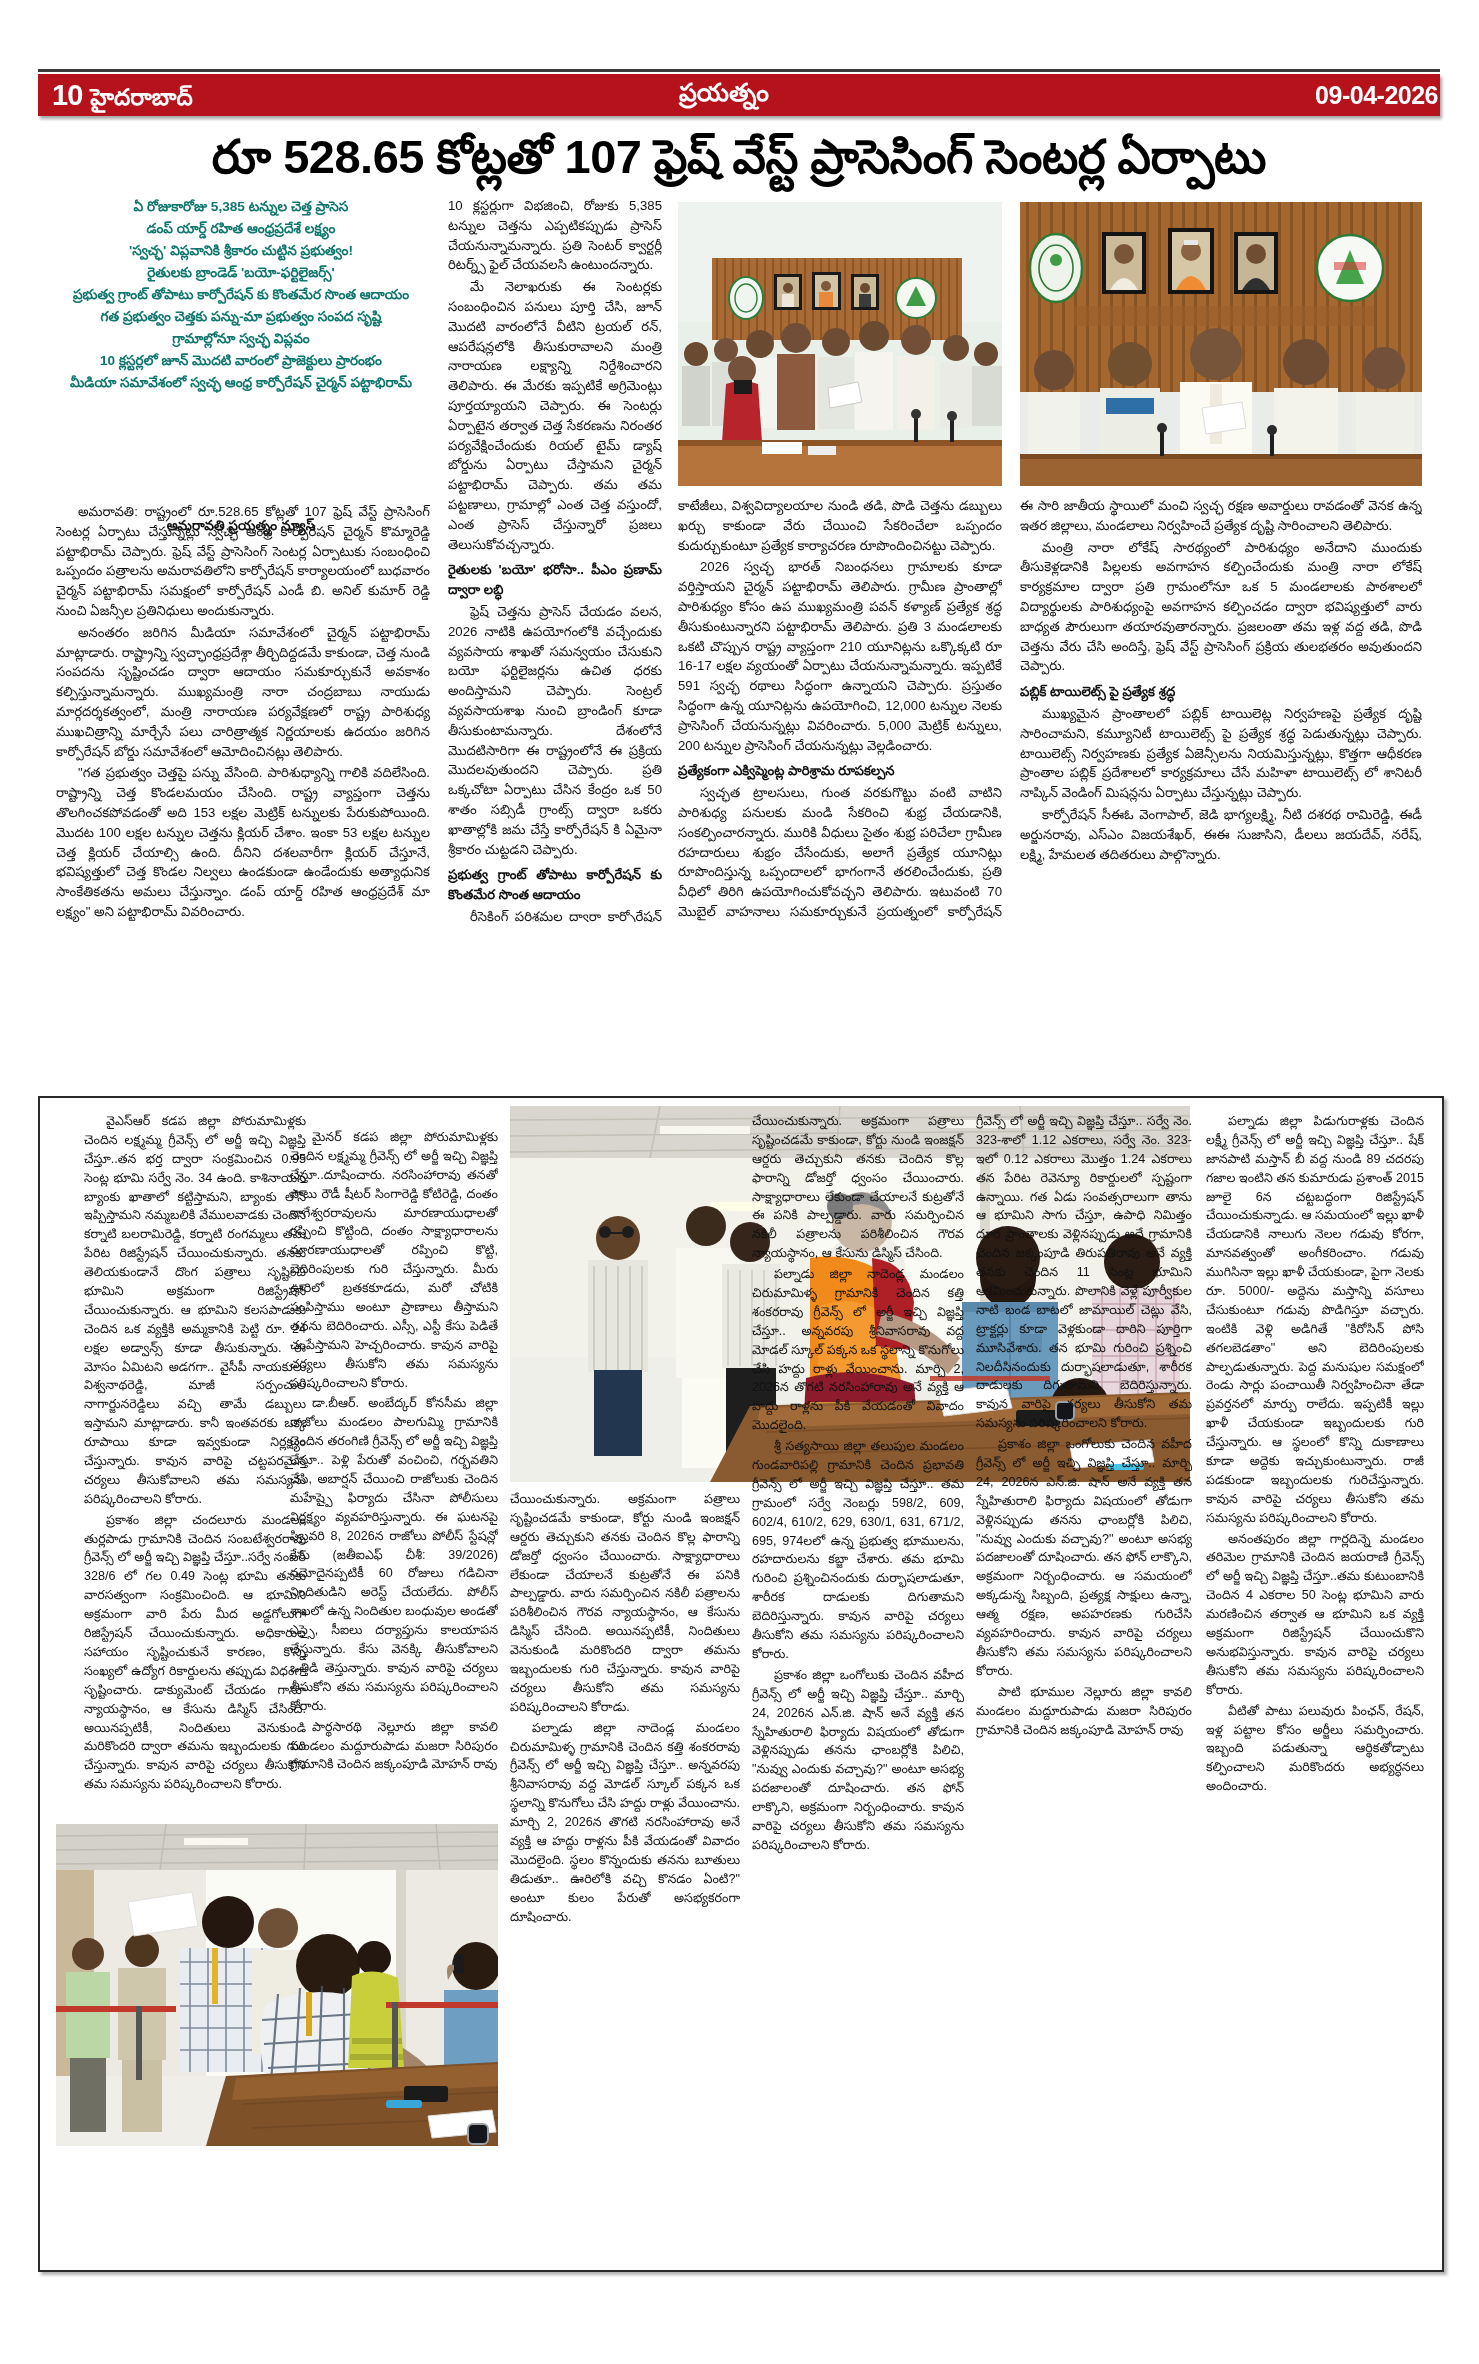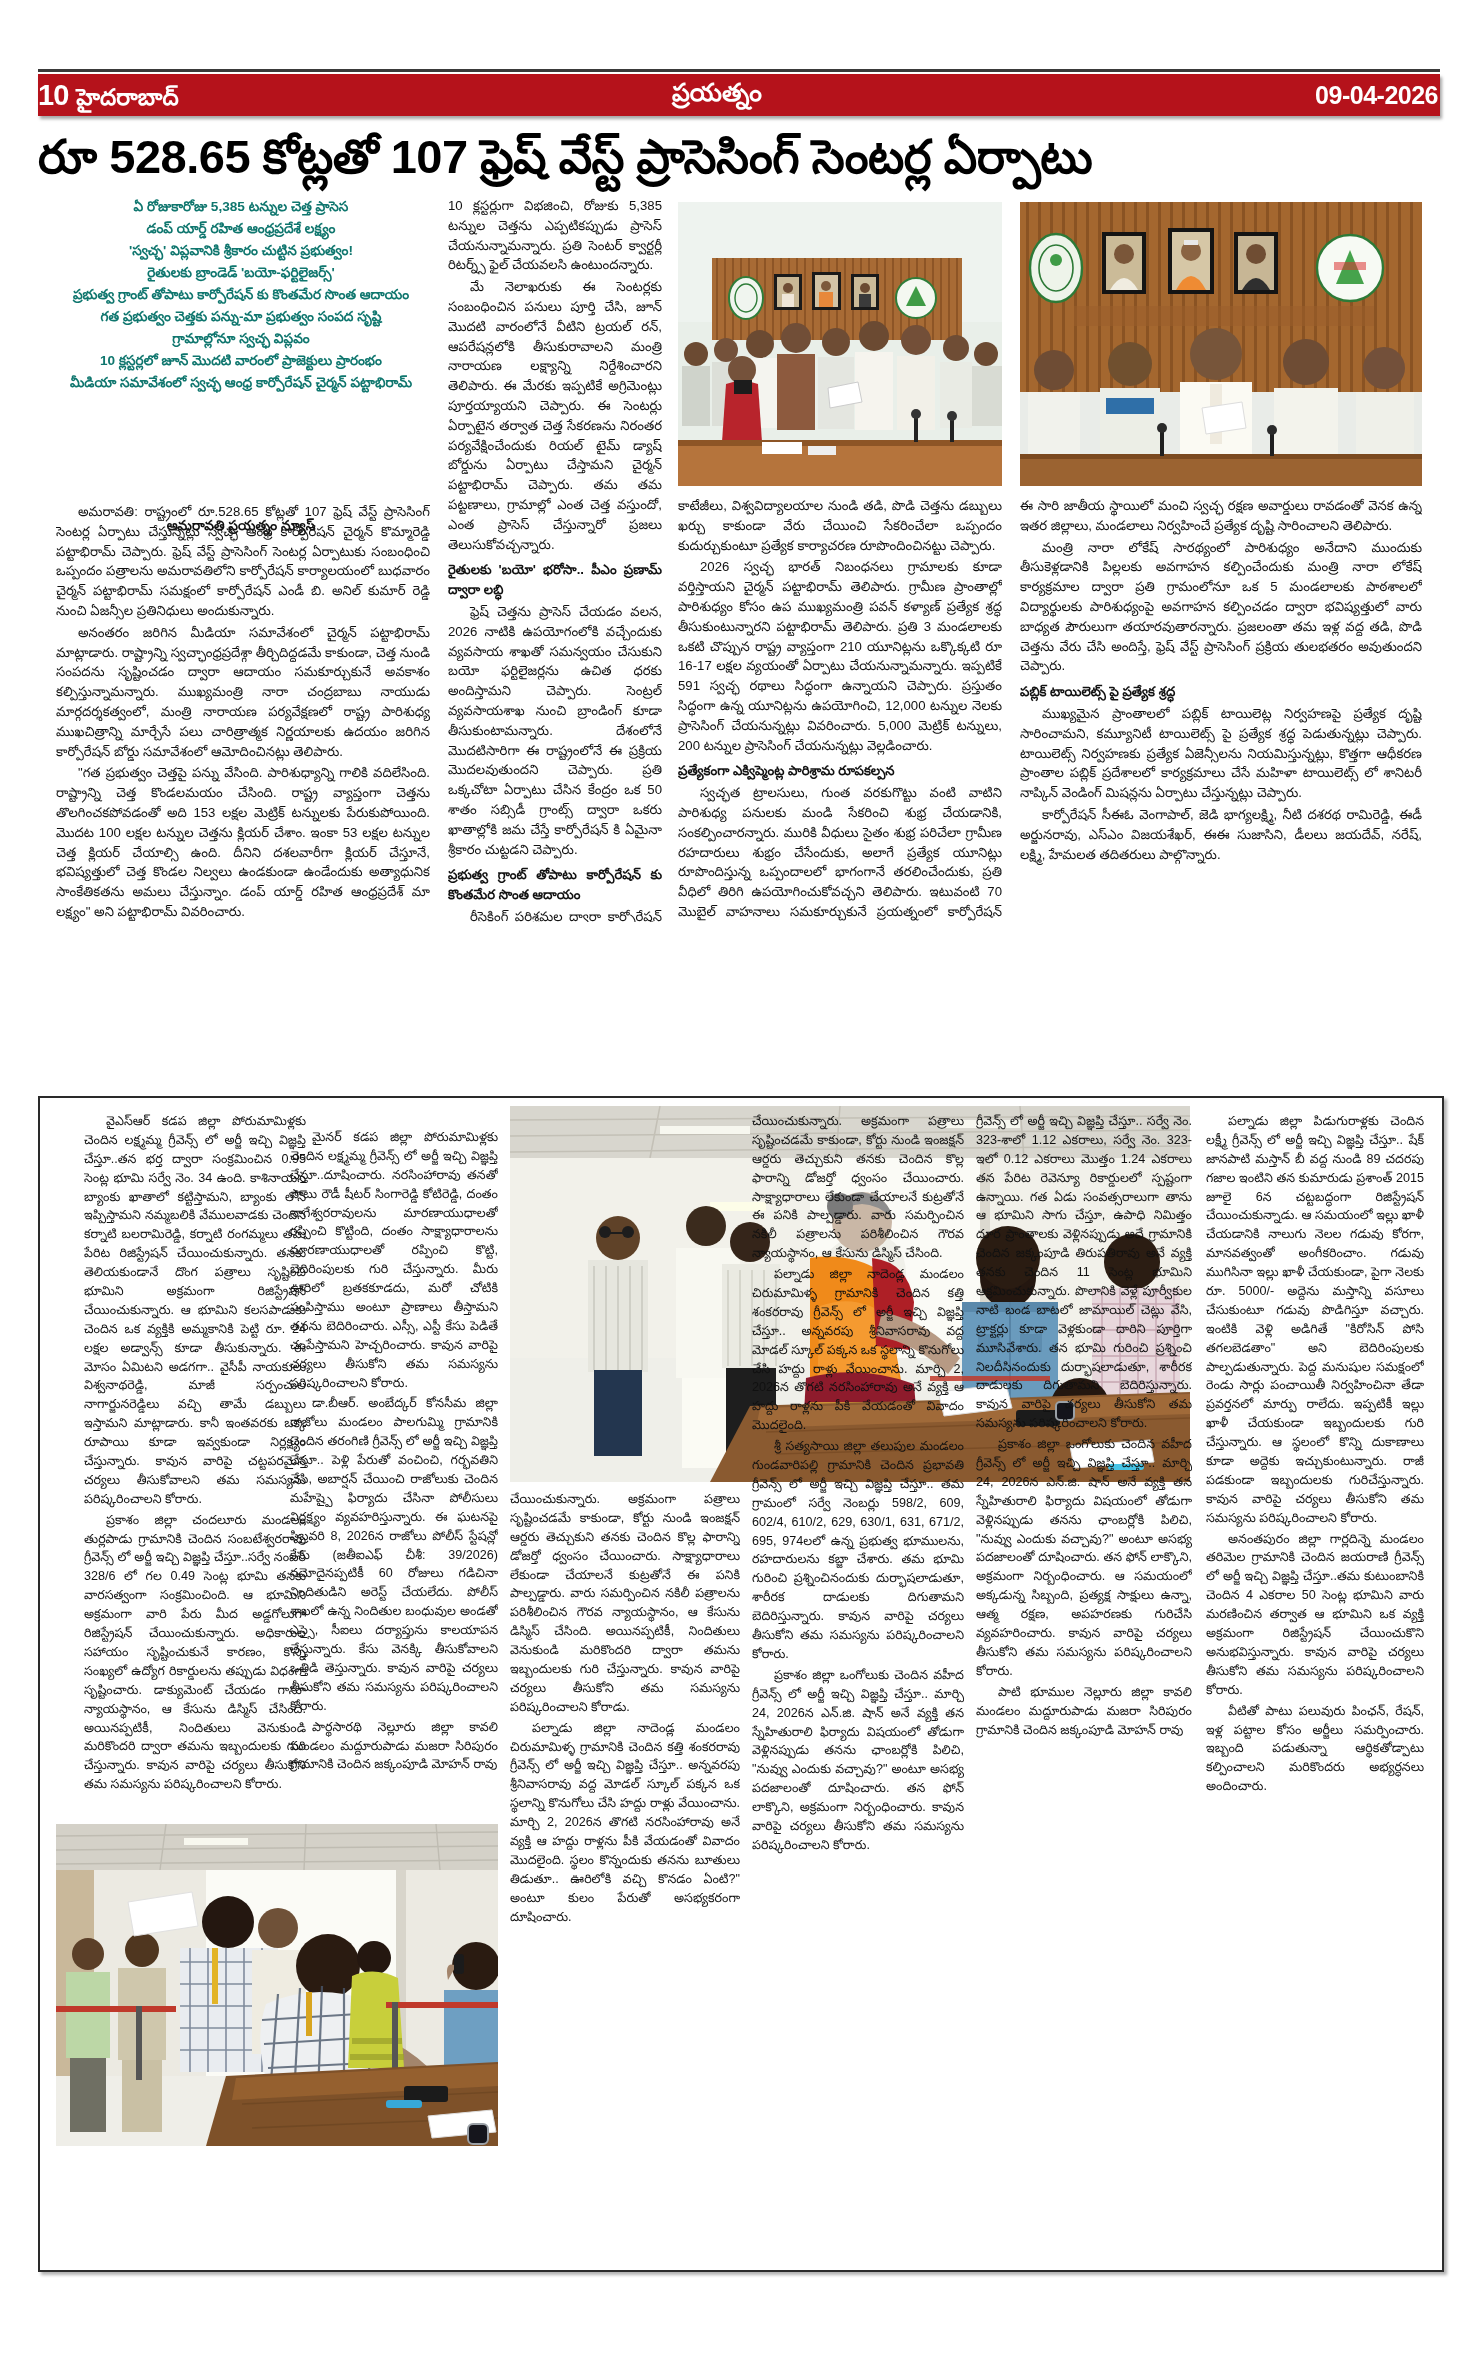--- a/index.html
+++ b/index.html
@@ -39,20 +39,21 @@
     background: #b5121b;
     box-shadow: 2px 3px 3px rgba(0,0,0,.35);
     display: flex;
     align-items: center;
     color: #fff;
   }
   #masthead .mh-left {
     display: flex;
     align-items: baseline;
     gap: 8px;
+    padding-left: 14px;
     flex: 0 0 auto;
   }
   #masthead .mh-pageno {
     font-size: 29px;
     font-weight: bold;
     line-height: 1;
     letter-spacing: -1px;
   }
   #masthead .mh-city {
     font-size: 23px;
@@ -73,21 +74,21 @@
     font-weight: bold;
     letter-spacing: -0.5px;
   }
 
   
   #headline {
     position: absolute;
     left: 38px;
     top: 132px;
     width: 1402px;
-    text-align: left;
+    text-align: center;
     font-size: 47px;
     font-weight: bold;
     line-height: 1.05;
     letter-spacing: -0.5px;
     color: #000;
     font-family: "Liberation Sans", "DejaVu Sans", sans-serif;
   }
 
   
   #top-region {

